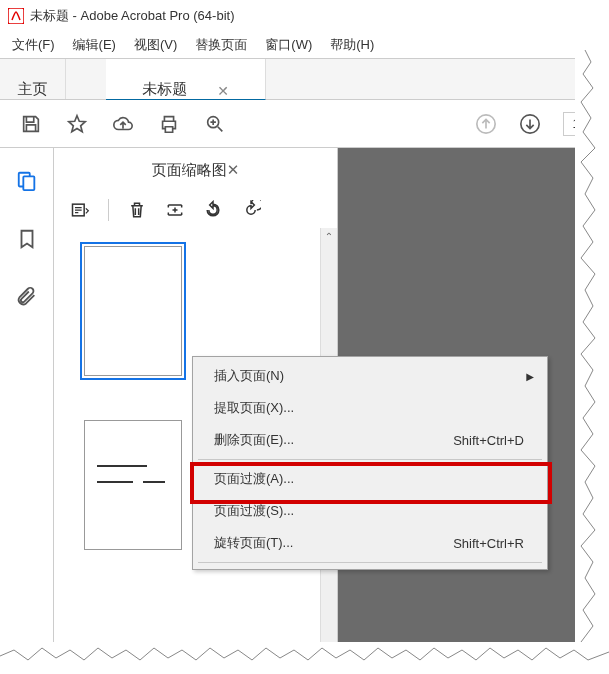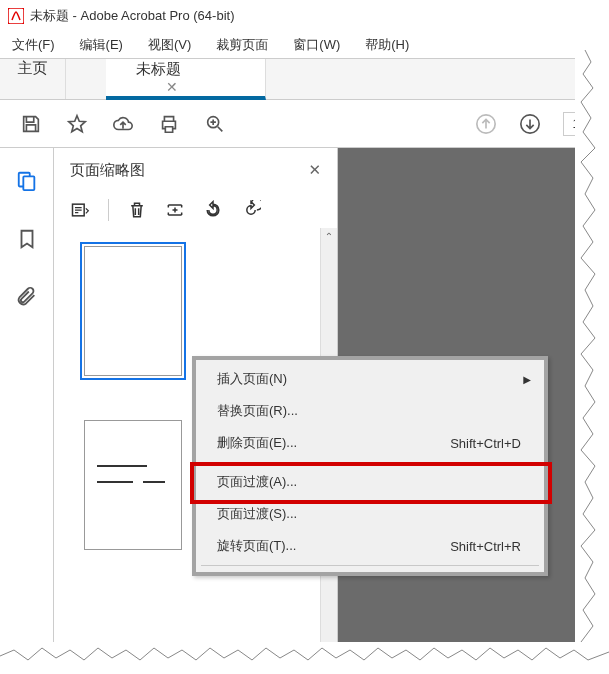--- a/index.html
+++ b/index.html
@@ -23,56 +23,55 @@
       background: #fff;
     }
     .app-icon { width: 16px; height: 16px; }
     .titlebar-text { font-size: 13px; color: #333; }
     
     .menubar {
       height: 26px;
       display: flex;
       align-items: center;
       padding: 0 4px;
-      gap: 9px;
+      gap: 2px;
       background: #fff;
     }
     .menubar-item {
       padding: 2px 8px;
       font-size: 13px;
       cursor: default;
     }
     
     .tabbar {
       height: 42px;
       display: flex;
       align-items: stretch;
       background: #f5f5f5;
       border-top: 1px solid #ccc;
       border-bottom: 1px solid #ccc;
     }
     .tab {
       display: flex;
-      align-items: flex-start;
+      align-items: flex-end;
       justify-content: center;
       font-size: 15px;
       color: #333;
       border-right: 1px solid #ddd;
       min-width: 66px;
       padding: 0 12px;
       background: #f5f5f5;
       position: relative;
     }
     .tab.active {
       background: #fff;
-      border-bottom: 4px solid #0369a1;
+      border-bottom: 1px solid #0369a1;
       margin-bottom: -1px;
       padding: 0 30px;
       min-width: 160px;
-      flex-direction: column;
     }
     .tab-close {
       margin-left: 30px;
       color: #888;
       font-size: 14px;
     }
     
     .toolbar {
       height: 48px;
       display: flex;
@@ -120,21 +119,21 @@
       border-right: 1px solid #ccc;
       background: #fff;
       display: flex;
       flex-direction: column;
     }
     .panel-header {
       height: 44px;
       display: flex;
       align-items: center;
       padding: 0 16px;
-      justify-content: space-between;
+      justify-content: center;
     }
     .panel-title { font-size: 15px; color: #333; }
     .panel-toolbar {
       height: 36px;
       display: flex;
       align-items: center;
       padding: 0 16px;
       gap: 18px;
     }
     .panel-tbicon { width: 20px; height: 20px; color: #333; }
@@ -178,21 +177,21 @@
       background: #6b6b6b;
       position: relative;
     }
     
     .context-menu {
       position: absolute;
       left: 192px;
       top: 356px;
       width: 356px;
       background: #f0f0f0;
-      border: 4px solid #a3a3a3;
+      border: 1px solid #a3a3a3;
       box-shadow: 2px 2px 4px rgba(0,0,0,0.2);
       padding: 3px;
       font-size: 13px;
     }
     .menu-item {
       height: 32px;
       display: flex;
       align-items: center;
       padding: 0 20px 0 18px;
       justify-content: space-between;
@@ -239,21 +238,21 @@
     <rect x="0" y="0" width="16" height="16" rx="2" fill="#fff" stroke="#e20000" stroke-width="1.5"></rect>
     <path d="M4 12 Q7 4 8 4 Q9 4 12 12" stroke="#e20000" stroke-width="1.5" fill="none"></path>
   </svg>
   <span class="titlebar-text">未标题 - Adobe Acrobat Pro (64-bit)</span>
 </div>
 
 <div class="menubar">
   <div class="menubar-item">文件(F)</div>
   <div class="menubar-item">编辑(E)</div>
   <div class="menubar-item">视图(V)</div>
-  <div class="menubar-item">裁剪页面</div>
+  <div class="menubar-item">替换页面</div>
   <div class="menubar-item">窗口(W)</div>
   <div class="menubar-item">帮助(H)</div>
 </div>
 
 <div class="tabbar">
   <div class="tab">
       <span>主页</span>
     </div>
   <div style="width:40px"></div>
   <div class="tab active">
@@ -346,21 +345,21 @@
 
   <div class="content-area"></div>
 </div>
 
 <div class="context-menu">
   <div class="menu-item">
     <span>插入页面(N)</span>
     <span class="arrow-r">▶</span>
   </div>
   <div class="menu-item">
-    <span>替换页面(R)...</span>
+    <span>提取页面(X)...</span>
   </div>
   <div class="menu-item">
     <span>删除页面(E)...</span>
     <span class="shortcut">Shift+Ctrl+D</span>
   </div>
   <div class="menu-sep"></div>
   <div class="menu-item">
     <span>页面过渡(A)...</span>
   </div>
   <div class="menu-item">

